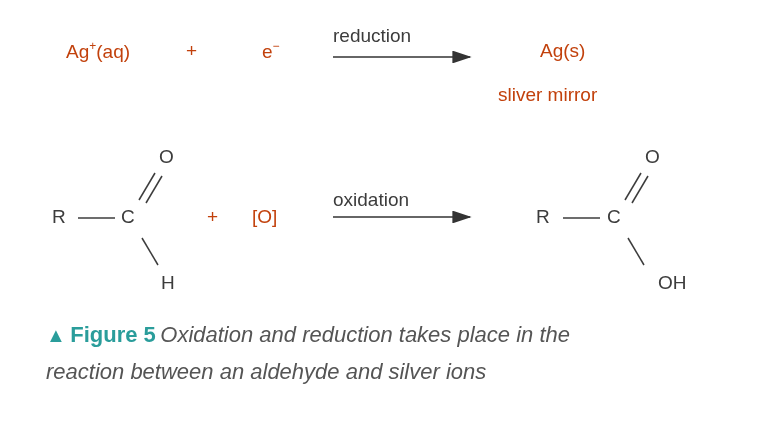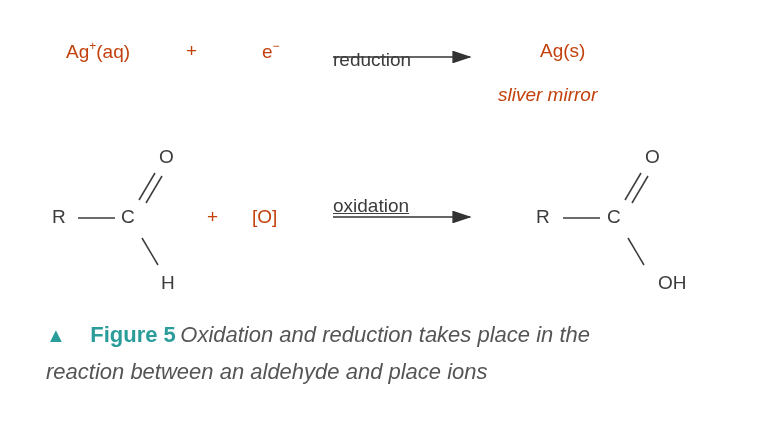--- a/index.html
+++ b/index.html
@@ -1,24 +1,24 @@
 <!DOCTYPE html>
 <html><head>
   <meta charset="utf-8">
   <style>
     html, body { margin: 0; padding: 0; background: #ffffff; }
     body { width: 773px; height: 433px; position: relative; overflow: hidden;
            font-family: "Liberation Sans", sans-serif; color: #3a3a3a; }
     .abs { position: absolute; white-space: nowrap; }
     .eq { font-size: 19px; color: #c2410c; }
     .sup { font-size: 12px; vertical-align: super; position: relative; top: -1px; }
-    .lbl { font-size: 19px; color: #3c3c3c; margin-top: 24px; }
+    .lbl { font-size: 19px; color: #3c3c3c; }
     .atom { font-size: 19px; color: #3c3c3c; }
     svg.lines { position: absolute; left: 0; top: 0; }
-    .caption-title { color: #2a9d9b; font-weight: bold; font-size: 22px; margin-left: 20px; }
+    .caption-title { color: #2a9d9b; font-weight: bold; font-size: 22px; }
     .caption-tri { color: #2a9d9b; font-size: 20px; }
     .caption-text { font-style: italic; color: #555555; font-size: 22px; }
   </style>
 </head>
 <body>
 
 <svg class="lines" width="773" height="433">
   <defs>
     <marker id="ah" markerWidth="12" markerHeight="8" refX="11" refY="4" orient="auto">
       <path d="M0,0 L12,4 L0,8 Z" fill="#333"></path>
@@ -42,34 +42,34 @@
 
 <div class="abs eq" style="left:66px; top:40px;">
   <span>Ag</span><span class="sup">+</span><span>(aq)</span>
 </div>
 <div class="abs eq" style="left:186px; top:40px;">+</div>
 <div class="abs eq" style="left:262px; top:40px;">
   <span>e</span><span class="sup">−</span>
 </div>
 <div class="abs lbl" style="left:333px; top:25px;">reduction</div>
 <div class="abs eq" style="left:540px; top:40px;">Ag(s)</div>
-<div class="abs eq" style="left:498px; top:84px;font-style:italic;">sliver mirror</div>
+<div class="abs eq" style="left:498px; top:84px;">sliver mirror</div>
 
 <div class="abs atom" style="left:52px; top:206px;">R</div>
 <div class="abs atom" style="left:121px; top:206px;">C</div>
 <div class="abs atom" style="left:159px; top:146px;">O</div>
 <div class="abs atom" style="left:161px; top:272px;">H</div>
 
 <div class="abs eq" style="left:207px; top:206px;">+</div>
 <div class="abs eq" style="left:252px; top:206px;">[O]</div>
-<div class="abs lbl" style="left:333px; top:171px;text-decoration:underline;">oxidation</div>
+<div class="abs lbl" style="left:333px; top:189px;">oxidation</div>
 
 <div class="abs atom" style="left:536px; top:206px;">R</div>
 <div class="abs atom" style="left:607px; top:206px;">C</div>
 <div class="abs atom" style="left:645px; top:146px;">O</div>
 <div class="abs atom" style="left:658px; top:272px;">OH</div>
 
 <div class="abs" style="left:46px; top:322px;">
   <span class="caption-tri">▲</span>
   <span class="caption-title">Figure 5</span>
   <span class="caption-text" style="">Oxidation and reduction takes place in the</span>
 </div>
-<div class="abs caption-text" style="left:46px; top:359px;">reaction between an aldehyde and place ions</div>
+<div class="abs caption-text" style="left:46px; top:359px;">reaction between an aldehyde and silver ions</div>
 
 </body></html>

